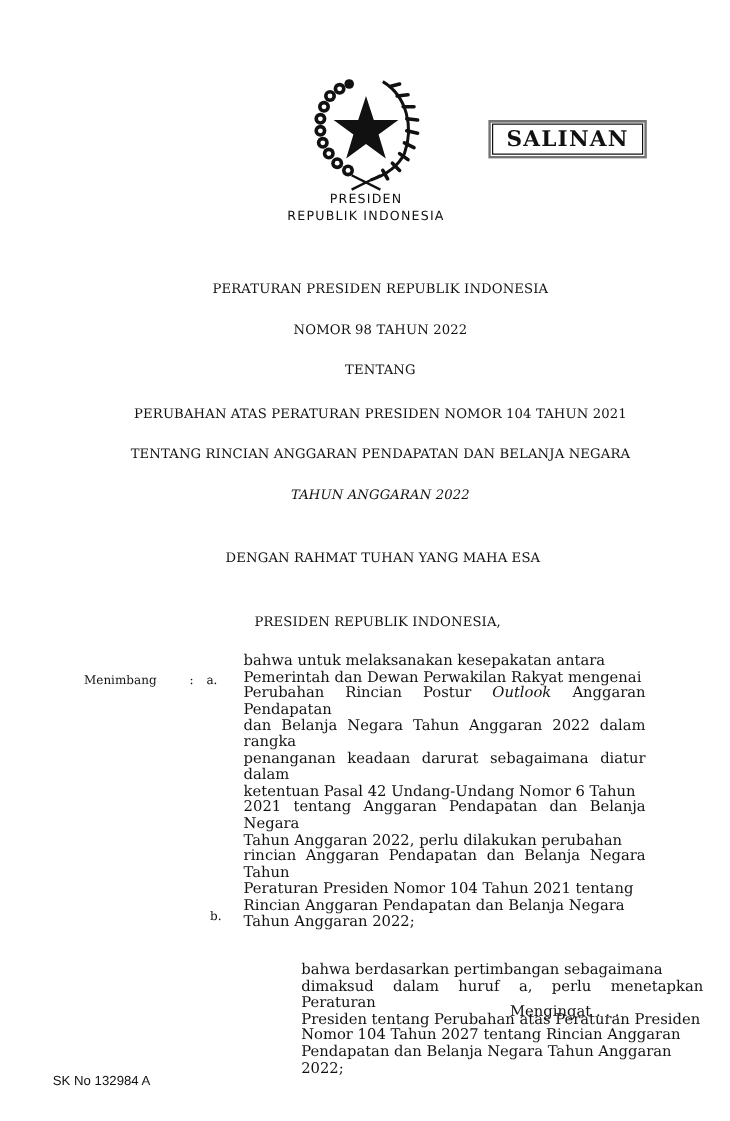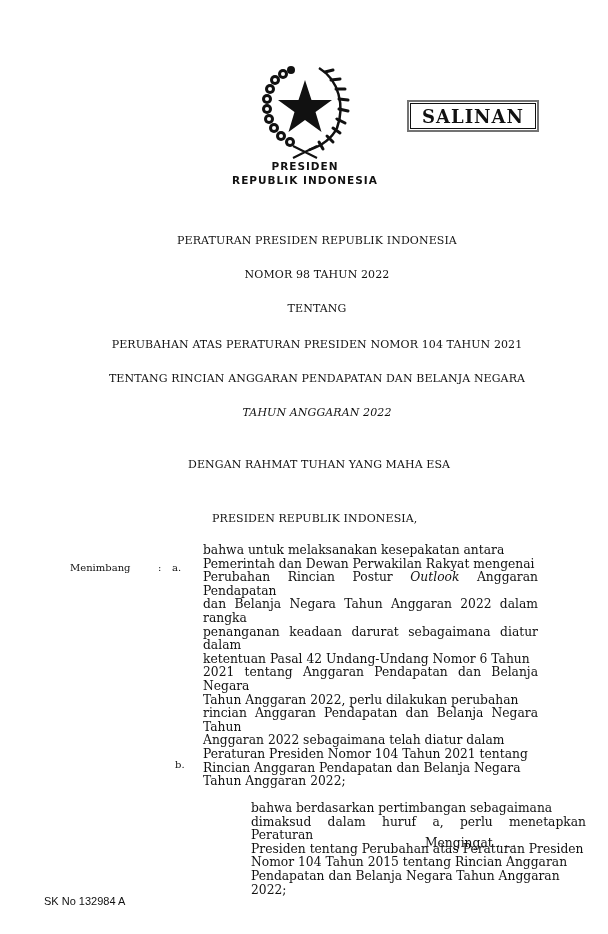--- a/index.html
+++ b/index.html
@@ -6,21 +6,21 @@
   body { width: 608px; height: 934px; position: relative; overflow: hidden;
          font-family: "DejaVu Serif", "Liberation Serif", serif; color: #111; }
   .abs { position: absolute; }
   .center { left: 0; width: 608px; text-align: center; }
   .emblem { left: 253px; top: 58px; width: 104px; height: 104px; }
   .salinan { left: 407px; top: 100px; width: 128px; height: 28px; border: 2px solid #737373;
              box-shadow: inset 0 0 0 1px #fff, inset 0 0 0 2px #111;
              font-family: "DejaVu Serif", serif; font-weight: bold; font-size: 18px;
              letter-spacing: 1px; display: flex; align-items: center; justify-content: center; }
   .pres-label { font-family: "DejaVu Sans", "Liberation Sans", sans-serif; font-size: 10.5px;
-                letter-spacing: 1px; left: 230px; width: 150px; text-align: center; font-weight: bold; }
+                letter-spacing: 1px; left: 230px; width: 150px; text-align: center; }
   .title-line { font-size: 11px; letter-spacing: 0.1px; padding-left: 13px; }
   .para { font-size: 12.3px; line-height: 13.6px; }
   .label { font-size: 10px; }
   .just { text-align: justify; text-align-last: left; }
   .footer { font-family: "Liberation Sans", "DejaVu Sans", sans-serif; font-size: 11px; }
 </style>
 </head>
 <body>
 
 <div class="abs emblem">
@@ -91,30 +91,29 @@
 <div class="abs para" style="top:544px; left:203px; width:335px;">
   <div class="just">bahwa untuk melaksanakan kesepakatan antara</div>
   <div class="just">Pemerintah dan Dewan Perwakilan Rakyat mengenai</div>
   <div class="just"><span>Perubahan Rincian Postur </span><i>Outlook</i><span> Anggaran Pendapatan</span></div>
   <div class="just">dan Belanja Negara Tahun Anggaran 2022 dalam rangka</div>
   <div class="just">penanganan keadaan darurat sebagaimana diatur dalam</div>
   <div class="just">ketentuan Pasal 42 Undang-Undang Nomor 6 Tahun</div>
   <div class="just">2021 tentang Anggaran Pendapatan dan Belanja Negara</div>
   <div class="just">Tahun Anggaran 2022, perlu dilakukan perubahan</div>
   <div class="just">rincian Anggaran Pendapatan dan Belanja Negara Tahun</div>
-  <div class="just">Anggaran 2022 sebagaimana telah diatur dalam</div>
   <div class="just">Peraturan Presiden Nomor 104 Tahun 2021 tentang</div>
   <div class="just">Rincian Anggaran Pendapatan dan Belanja Negara</div>
   <div>Tahun Anggaran 2022;</div>
 </div>
 
 <div class="abs label" style="top:759px; left:175px;">b.</div>
 <div class="abs para" style="top:802px; left:203px; width:335px;margin-left:48px;">
   <div class="just">bahwa berdasarkan pertimbangan sebagaimana</div>
   <div class="just">dimaksud dalam huruf a, perlu menetapkan Peraturan</div>
   <div class="just">Presiden tentang Perubahan atas Peraturan Presiden</div>
-  <div class="just">Nomor 104 Tahun 2015 tentang Rincian Anggaran</div>
+  <div class="just">Nomor 104 Tahun 2027 tentang Rincian Anggaran</div>
   <div>Pendapatan dan Belanja Negara Tahun Anggaran 2022;</div>
 </div>
 
 <div class="abs para" style="top:837px; left:425px;">Mengingat . . .</div>
 
 <div class="abs footer" style="top:895px; left:44px;">SK  No 132984 A</div>
 
 </body></html>

